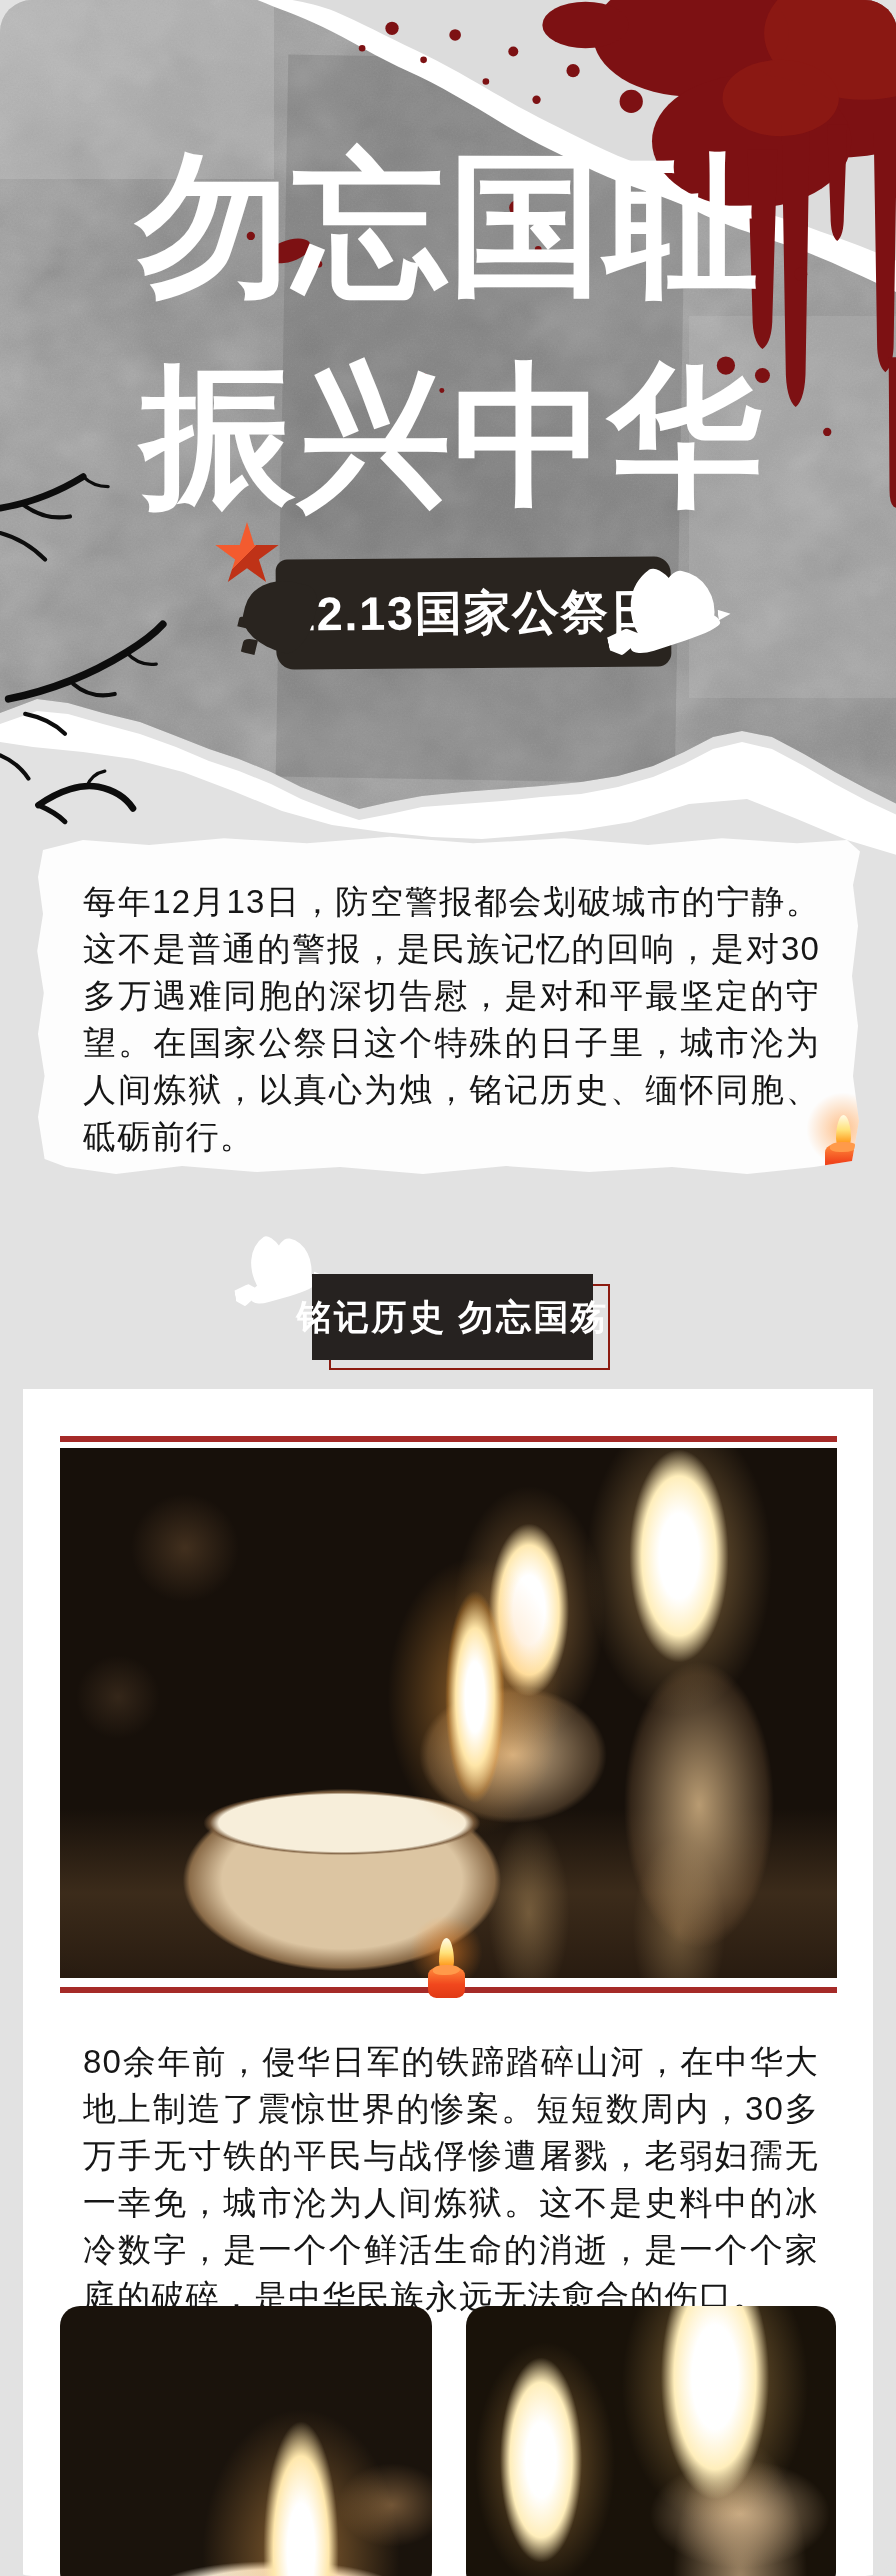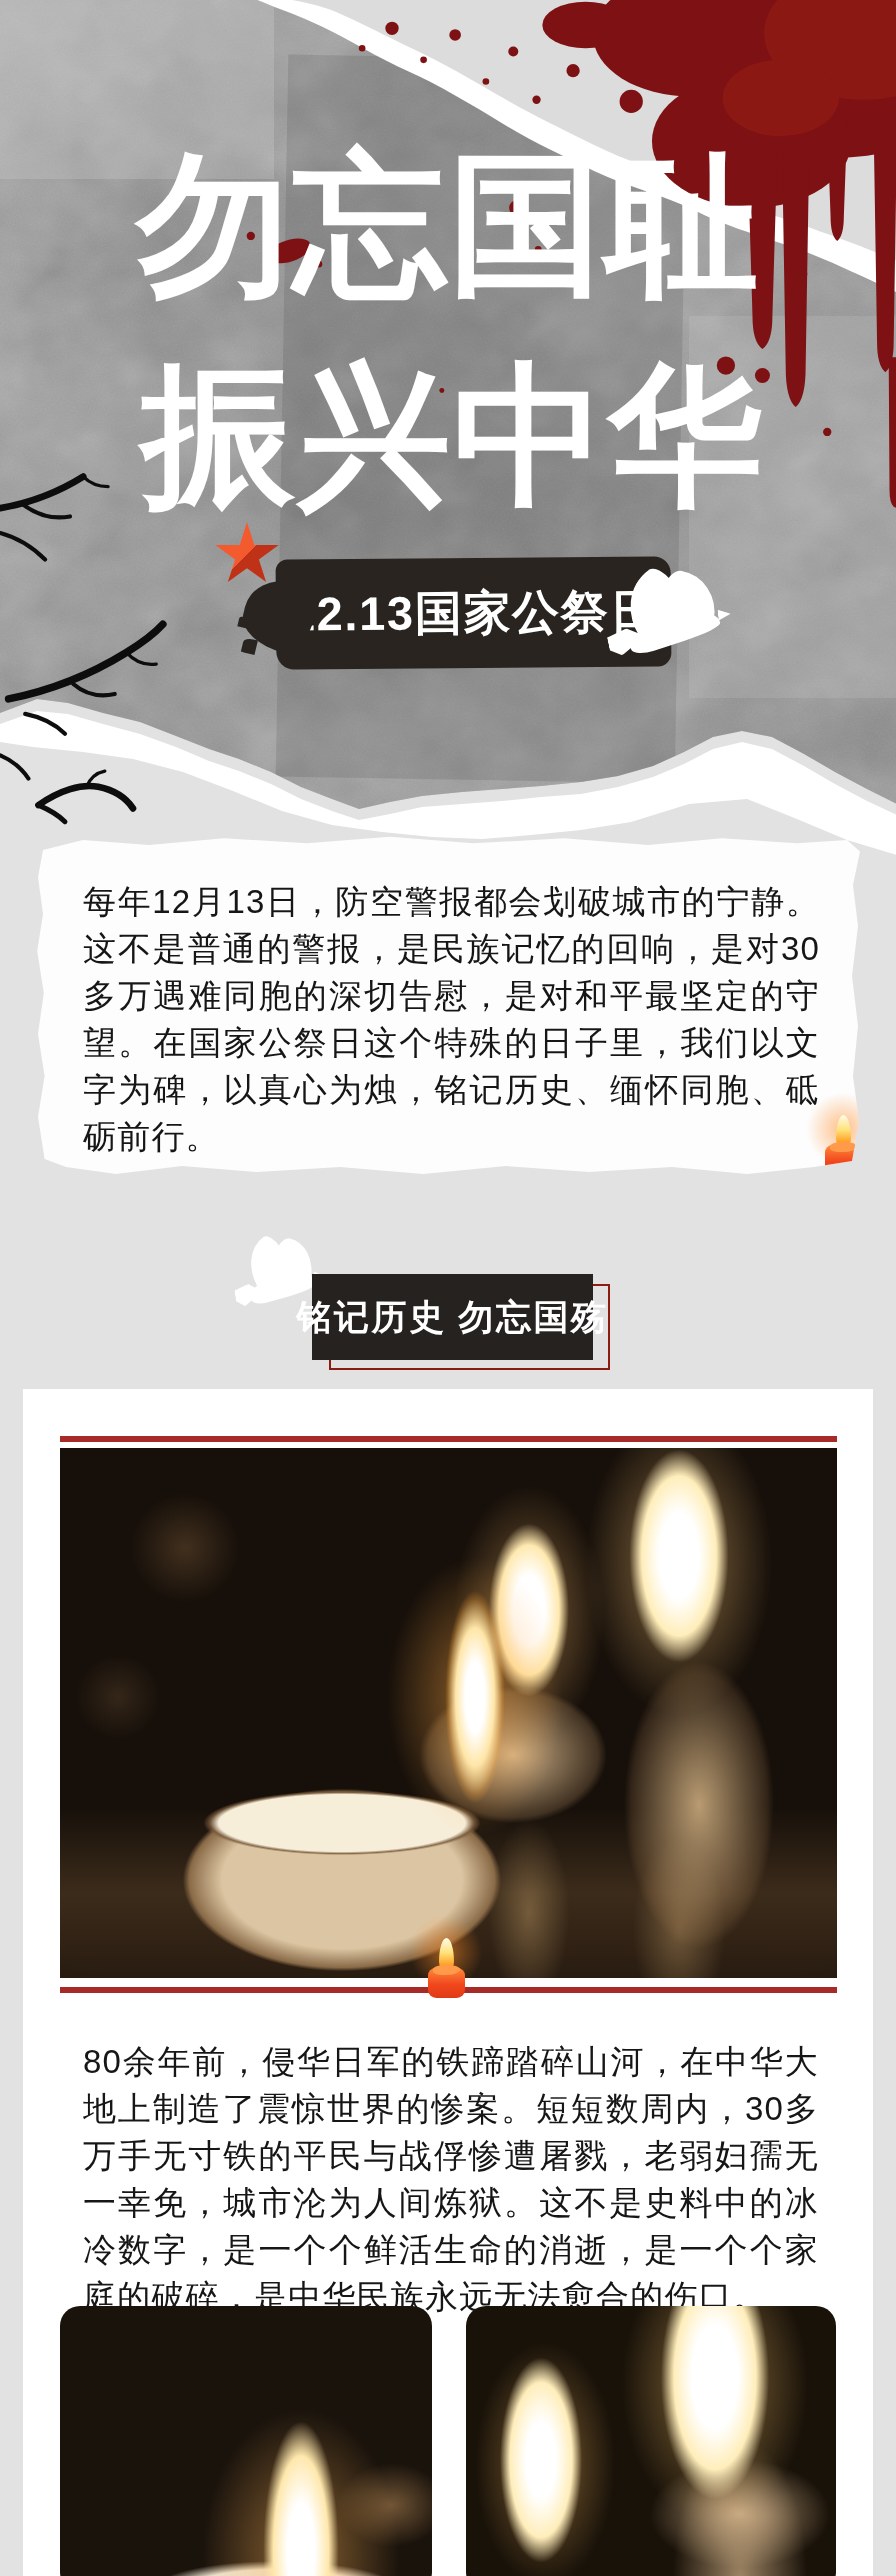--- a/index.html
+++ b/index.html
@@ -1,20 +1,21 @@
 <!DOCTYPE html>
 <html style="font-size:13.3px"><head>
 <meta charset="utf-8">
 <style>
   html,body { margin:0; padding:0; background:#e2e2e2; }
   * { box-sizing:border-box; }
   .page {
     position:relative; width:897px; height:2576px; margin:0 auto;
     background:#e2e2e2; overflow:hidden;
     font-family:"Liberation Sans","DejaVu Sans",sans-serif;
+    border-radius:32px;
   }
   
   .torn-band {
     position:absolute; left:0; top:0; width:897px; height:880px;
     background:#ffffff; z-index:1;
     clip-path:polygon(0px 724px,37px 711px,68px 714px,103px 724px,140px 734px,176px 747px,209px 761px,239px 771px,271px 784px,301px 799px,332px 811px,359px 820px,390px 814px,422px 807px,462px 804px,502px 801px,541px 797px,581px 794px,618px 787px,653px 777px,684px 764px,713px 749px,742px 742px,772px 749px,804px 766px,835px 784px,867px 801px,897px 815px,897px 855px,847px 840px,797px 819px,747px 799px,689px 804px,631px 822px,581px 830px,531px 835px,482px 839px,432px 837px,382px 832px,332px 825px,282px 811px,233px 791px,183px 772px,133px 759px,83px 752px,33px 747px,0px 742px);
   }
   
   .header {
     position:absolute; left:0; top:0; width:897px; height:839px; z-index:2;
@@ -259,21 +260,21 @@
       <path d="M152 226 C162 237 174 242 188 240" stroke-width="4"></path>
       <path d="M30 300 C50 304 66 312 78 324" stroke-width="5"></path>
       <path d="M46 410 C72 392 98 384 118 388 C138 392 152 402 160 414" stroke-width="8"></path>
       <path d="M46 410 C60 416 70 422 78 430" stroke-width="6"></path>
       <path d="M104 388 C108 378 116 371 126 369" stroke-width="4"></path>
       <path d="M0 350 C14 356 26 366 34 378" stroke-width="5"></path>
     </g>
   </svg>
 
   <div class="intro-box">
-    <p class="para intro-text">每年12月13日，防空警报都会划破城市的宁静。这不是普通的警报，是民族记忆的回响，是对30多万遇难同胞的深切告慰，是对和平最坚定的守望。在国家公祭日这个特殊的日子里，我们以文字为碑，以真心为烛，铭记历史、缅怀同胞、砥砺前行。</p>
+    <p class="para intro-text">每年12月13日，防空警报都会划破城市的宁静。这不是普通的警报，是民族记忆的回响，是对30多万遇难同胞的深切告慰，是对和平最坚定的守望。在国家公祭日这个特殊的日子里，城市沦为人间炼狱，以真心为烛，铭记历史、缅怀同胞、砥砺前行。</p>
     <div class="candle candle-intro">
       <div class="glow"></div>
         <div class="flame"></div>
         <div class="body"></div>
     </div>
   </div>
 
   <div class="dove dove-section">
     <div class="wing-far"></div>
       <div class="wing-near"></div>

